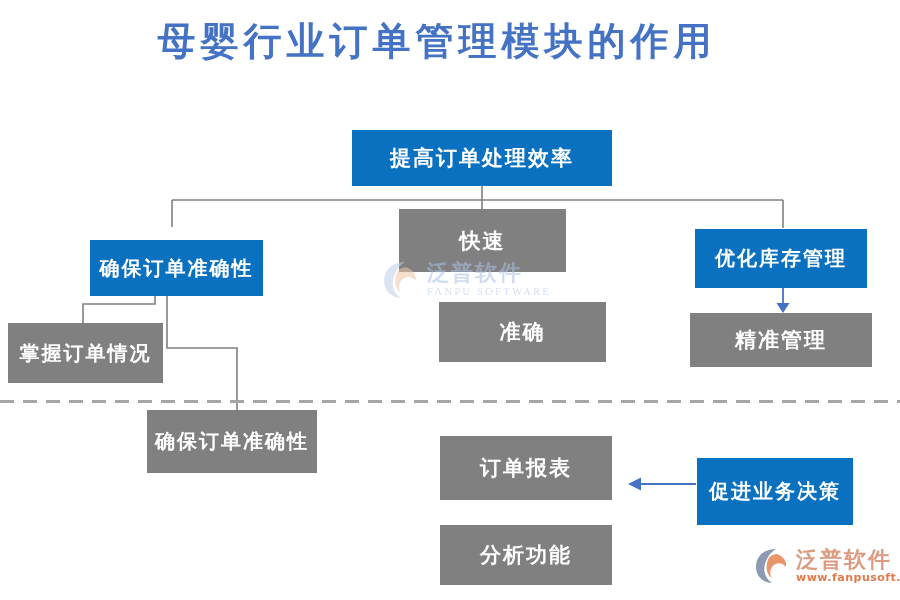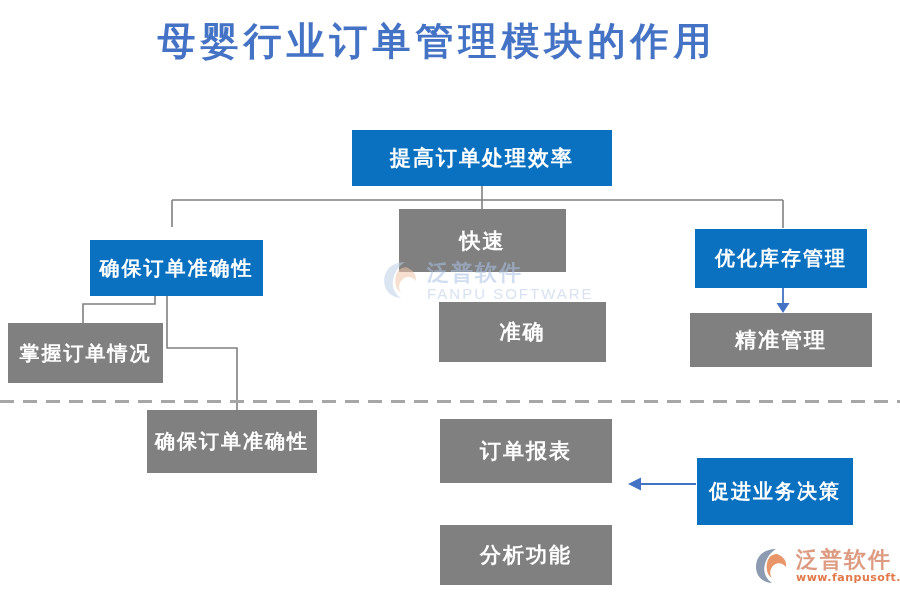--- a/index.html
+++ b/index.html
@@ -18,22 +18,22 @@
   }
   .blue{background:#0a70c0;margin-top:13px;}
   .gray{background:#808080;}
   svg.overlay{position:absolute;left:0;top:0;width:900px;height:600px;pointer-events:none;}
   .wm-center{
     position:absolute;left:383px;top:261px;display:flex;align-items:flex-start;opacity:.55;
   }
   .wm-center .wm-text{margin-left:6px;}
   .wm-cn{font-size:22px;font-weight:bold;color:#aac1e4;letter-spacing:2px;line-height:1.1;
          font-family:"DejaVu Sans","Liberation Sans",sans-serif;}
-  .wm-en{font-size:15px;color:#b9cbe6;letter-spacing:2px;
-         font-family:Liberation Sans, sans-serif;}
+  .wm-en{font-size:11px;color:#b9cbe6;letter-spacing:2px;
+         font-family:Liberation Serif, serif;}
   .logo-br{
     position:absolute;left:755px;top:548px;display:flex;align-items:flex-start;
   }
   .logo-br .lg-text{margin-left:5px;}
   .lg-cn{font-size:22px;font-weight:bold;color:#dd9c82;letter-spacing:2px;line-height:1.05;
          font-family:"DejaVu Sans","Liberation Sans",sans-serif;}
   .lg-url{font-size:11px;font-weight:bold;color:#e2794a;letter-spacing:.5px;
           font-family:"DejaVu Sans","Liberation Sans",sans-serif;}
 </style>
 </head>
@@ -73,21 +73,21 @@
   <div class="box gray" style="left:399px;top:302px;width:167px;height:60px;margin-left:40px;">准确</div>
 
   <div class="box blue" style="left:695px;top:216px;width:172px;height:59px;font-size:20px;">优化库存管理</div>
 
   <div class="box gray" style="left:690px;top:313px;width:182px;height:54px;">精准管理</div>
 
   <div class="box gray" style="left:8px;top:323px;width:155px;height:60px;font-size:20px;">掌握订单情况</div>
 
   <div class="box gray" style="left:147px;top:410px;width:170px;height:63px;font-size:20px;">确保订单准确性</div>
 
-  <div class="box gray" style="left:440px;top:419px;width:172px;height:64px;text-align:right;">订单报表</div>
+  <div class="box gray" style="left:440px;top:436px;width:172px;height:64px;text-align:right;">订单报表</div>
 
   <div class="box gray" style="left:440px;top:498px;width:172px;height:60px;margin-top:27px;">分析功能</div>
 
   <div class="box blue" style="left:697px;top:445px;width:156px;height:67px;font-size:20px;font-family:Liberation Serif, serif;">促进业务决策</div>
 
   <div class="wm-center">
     <svg width="38" height="38" viewBox="0 0 36 36">
       <path d="M21 1 C8 1 1 9 1 19 C1 29 9 35 17 35 C10 30 8 23 10 16 C12 9 16 4 21 1 Z" fill="#bfd0e8"></path>
       <path d="M22 6 C28 8 32 13 31 19 C28 15 23 14 19 17 C15 20 14 26 17 30 C11 27 10 16 14 10 C16 7 19 6 22 6 Z" fill="#f2c6a8"></path>
     </svg>

